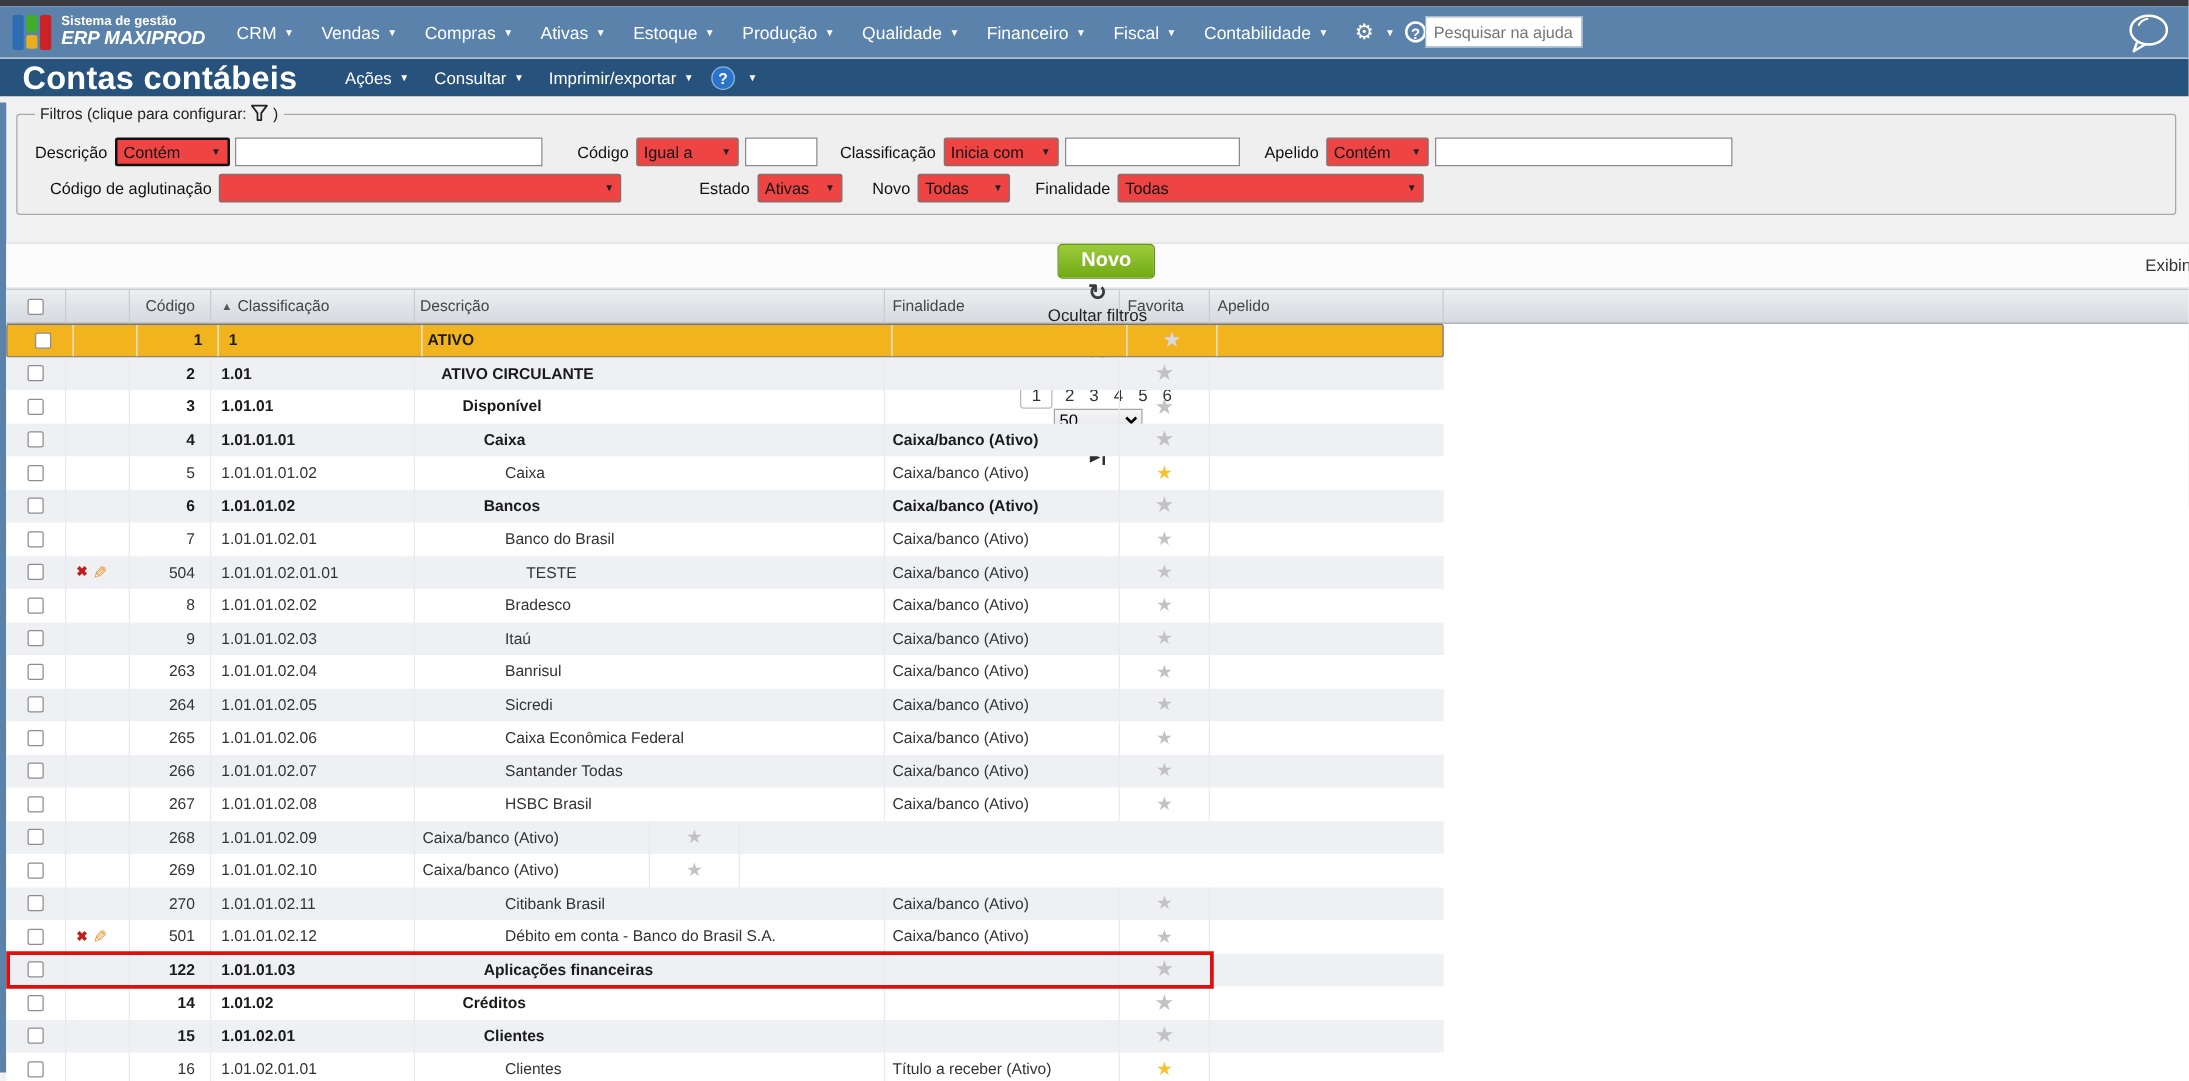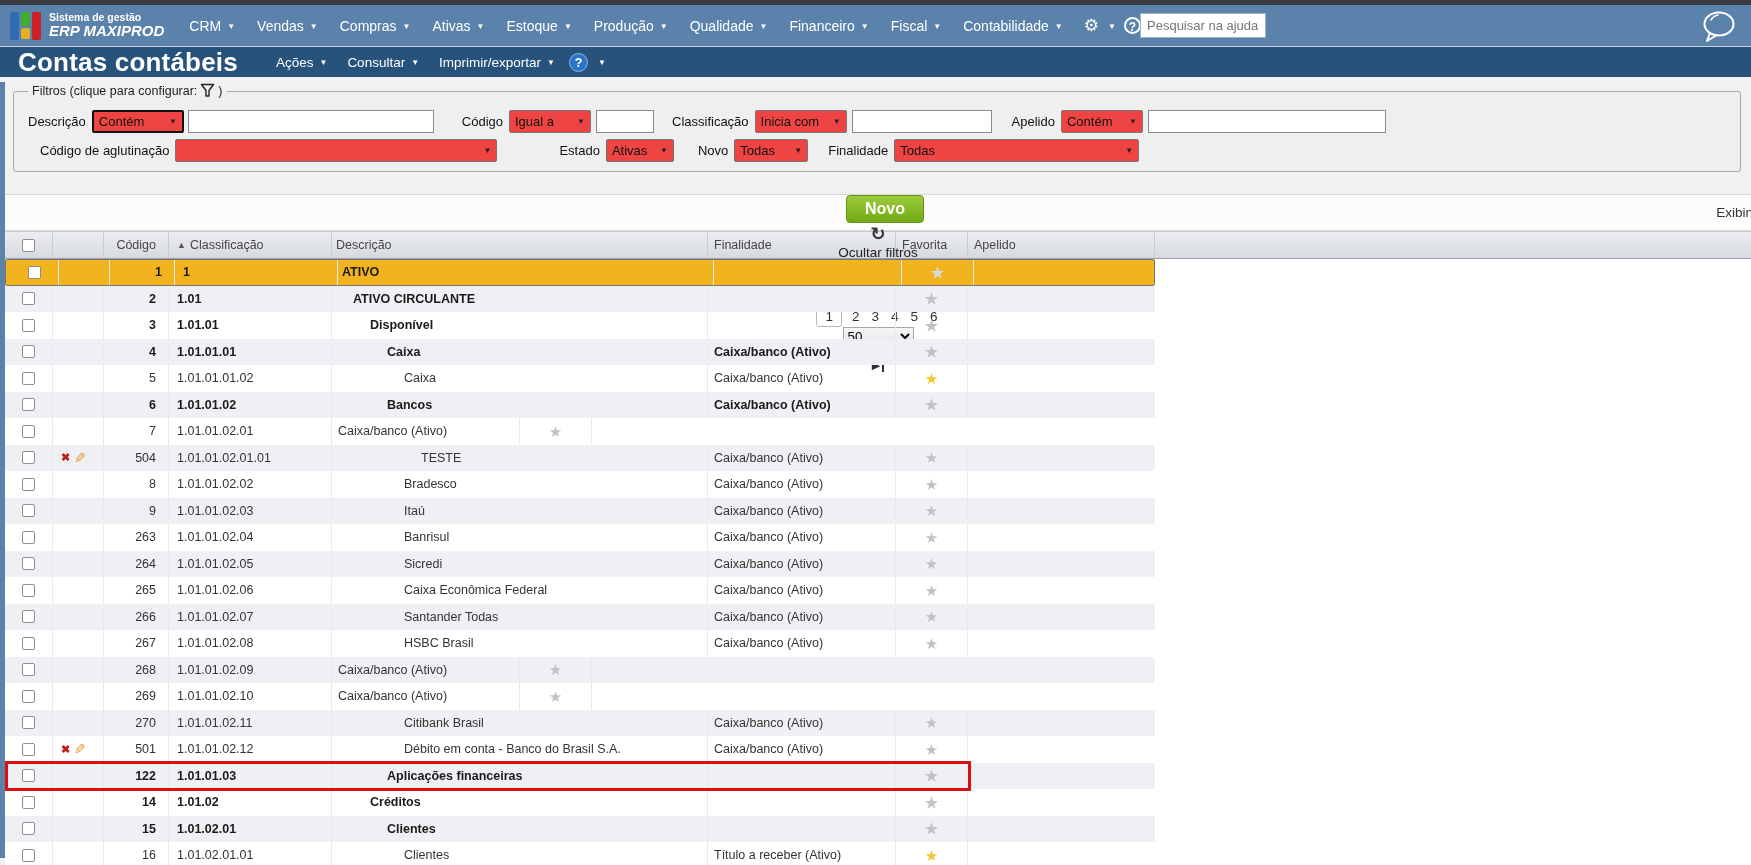--- a/index.html
+++ b/index.html
@@ -409,20 +409,21 @@
           </div>
           <div class="gc c-apel"></div>
         </div>
         <div class="tr">
           <div class="gc c-check">
             <span class="cb"></span>
           </div>
           <div class="gc c-icons"></div>
           <div class="gc c-code">7</div>
           <div class="gc c-class">1.01.01.02.01</div>
+          <div class="gc c-desc" style="padding-left:72px">Banco do Brasil</div>
           <div class="gc c-fin">Caixa/banco (Ativo)</div>
           <div class="gc c-fav">
             <span class="star">★</span>
           </div>
           <div class="gc c-apel"></div>
         </div>
         <div class="tr alt">
           <div class="gc c-check">
             <span class="cb"></span>
           </div>

